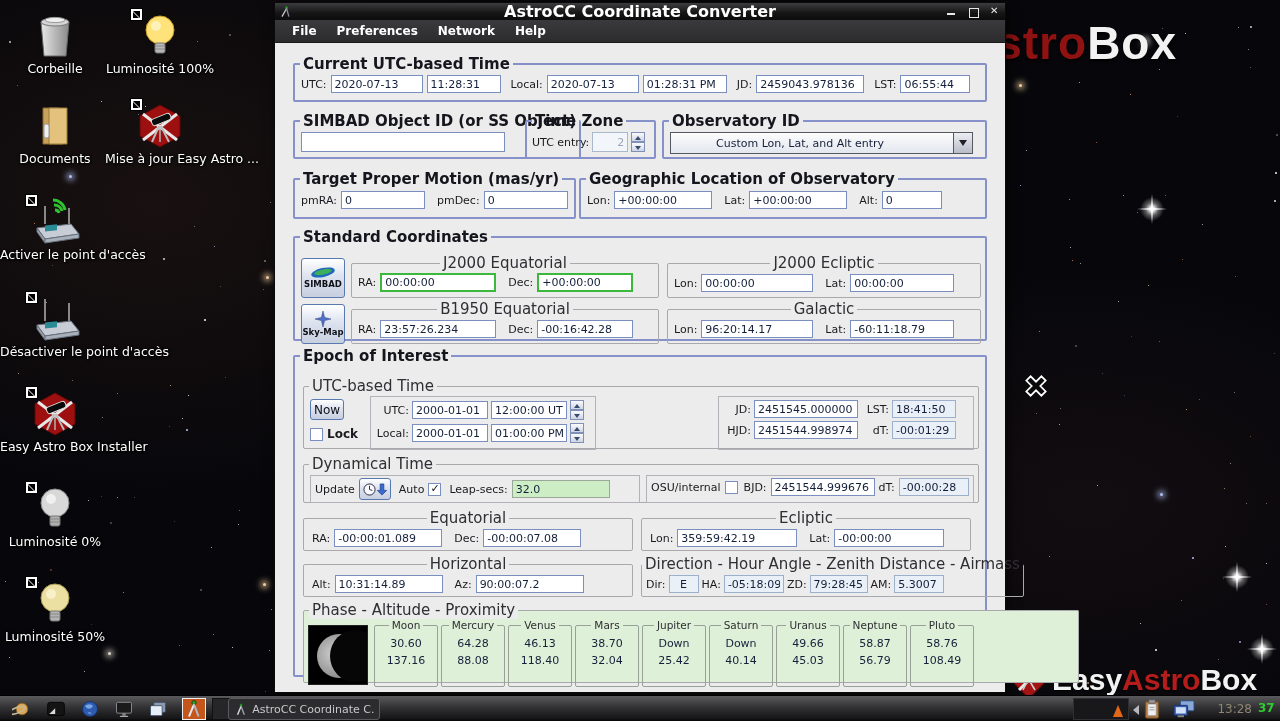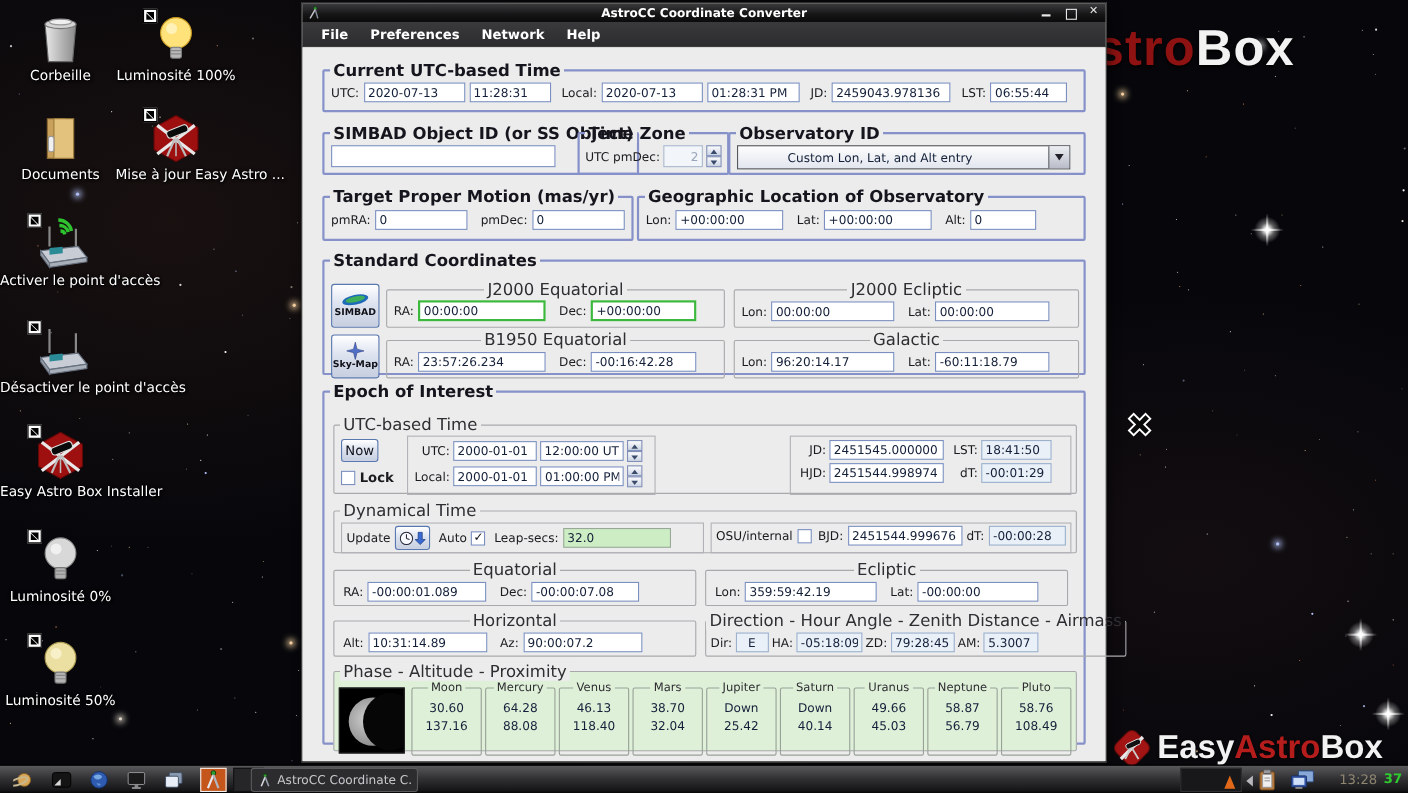--- a/index.html
+++ b/index.html
@@ -38,21 +38,21 @@
   .badge { position:absolute; left:-6px; top:-4px; width:13px; height:13px; background:#fff; border:1px solid #000; }
   .badge svg { display:block; }
 
   
   .window { position:absolute; left:274px; top:2px; width:732px; height:691px; z-index:10;
     border:1px solid #0a0a0a; background:#ececec; box-shadow:2px 3px 10px rgba(0,0,0,.6); }
   .titlebar { position:absolute; left:0; top:0; right:0; height:17px;
     background:linear-gradient(#3c3c3e,#151516 60%,#0b0b0c); display:flex; align-items:center; }
   .titlebar .ticon { margin-left:4px; width:14px; height:14px; }
   .titlebar .ttext { position:absolute; left:0; right:0; text-align:center; color:#fff;
-    font-size:11px; font-weight:bold; }
+    font-size:16px; font-weight:bold; }
   .tbtns { position:absolute; right:4px; top:0; height:17px; display:flex; align-items:center; gap:10px; }
   .tbtn { width:12px; height:12px; position:relative; }
   .tbtn-min::before { content:""; position:absolute; left:2px; bottom:3px; width:8px; height:2px; background:#e8e8e8; }
   .tbtn-max::before { content:""; position:absolute; left:2px; top:2px; width:8px; height:8px; border:1.5px solid #e8e8e8; }
   .tbtn-close::before { content:"✕"; position:absolute; left:1px; top:-1px; color:#e8e8e8; font-size:10px; font-weight:bold; }
   .menubar { position:absolute; left:0; top:17px; right:0; height:23px;
     background:linear-gradient(#3a3a3c,#2c2c2e); border-bottom:1px solid #1a1a1a;
     display:flex; align-items:center; padding-left:8px; gap:2px; }
   .menuitem { color:#fff; font-size:12px; font-weight:bold; padding:2px 9px; }
   .wcontent { position:absolute; left:0; top:40px; right:0; bottom:0; background:#ececec; }
@@ -626,21 +626,21 @@
       <fieldset style="left:18px;top:69px;width:226px;height:47px">
         <legend>SIMBAD Object ID (or SS Object)</legend>
         <div class="row" style="padding:2px 6px">
           <input class="fld" style="width: 204px; height: 20px;" value="">
         </div>
       </fieldset>
 
       <fieldset style="left:250px;top:69px;width:131px;height:47px">
         <legend>Time Zone</legend>
         <div class="row" style="padding:2px 5px;gap:3px">
-          <span class="lbl">UTC pmDec:</span>
+          <span class="lbl">UTC entry:</span>
           <input class="fld dis" style="width: 36px; height: 20px;" disabled="" value="2">
           <span class="spin">
               <b class="up"></b>
               <b class="dn"></b>
             </span>
         </div>
       </fieldset>
 
       <fieldset style="left:387px;top:69px;width:325px;height:47px">
         <legend>Observatory ID</legend>
@@ -847,21 +847,21 @@
             <input class="fld ro" style="width: 30px; text-align: center;" readonly="" value="E">
             <span class="lbl">HA:</span>
             <input class="fld ro" style="width: 60px;" readonly="" value="-05:18:09">
             <span class="lbl">ZD:</span>
             <input class="fld ro" style="width: 58px;" readonly="" value="79:28:45">
             <span class="lbl">AM:</span>
             <input class="fld ro" style="width: 50px;" readonly="" value="5.3007">
           </div>
         </fieldset>
 
-        <fieldset class="inner" style="left:8px;top:236px;width:676px;height:82px;background:#dff0d8">
+        <fieldset class="inner" style="left:8px;top:236px;width:776px;height:82px;background:#dff0d8">
           <legend style="background:#ececec">Phase - Altitude - Proximity</legend>
           <div class="moon">
             <div class="disc"></div>
               <div class="shadow"></div>
           </div>
           <div class="row" style="position:absolute;left:70px;top:6px;gap:3px">
             <div class="planetbox">
               <div class="pname"><span>Moon</span></div>
               <div class="vals">
                   <div>30.60</div>

